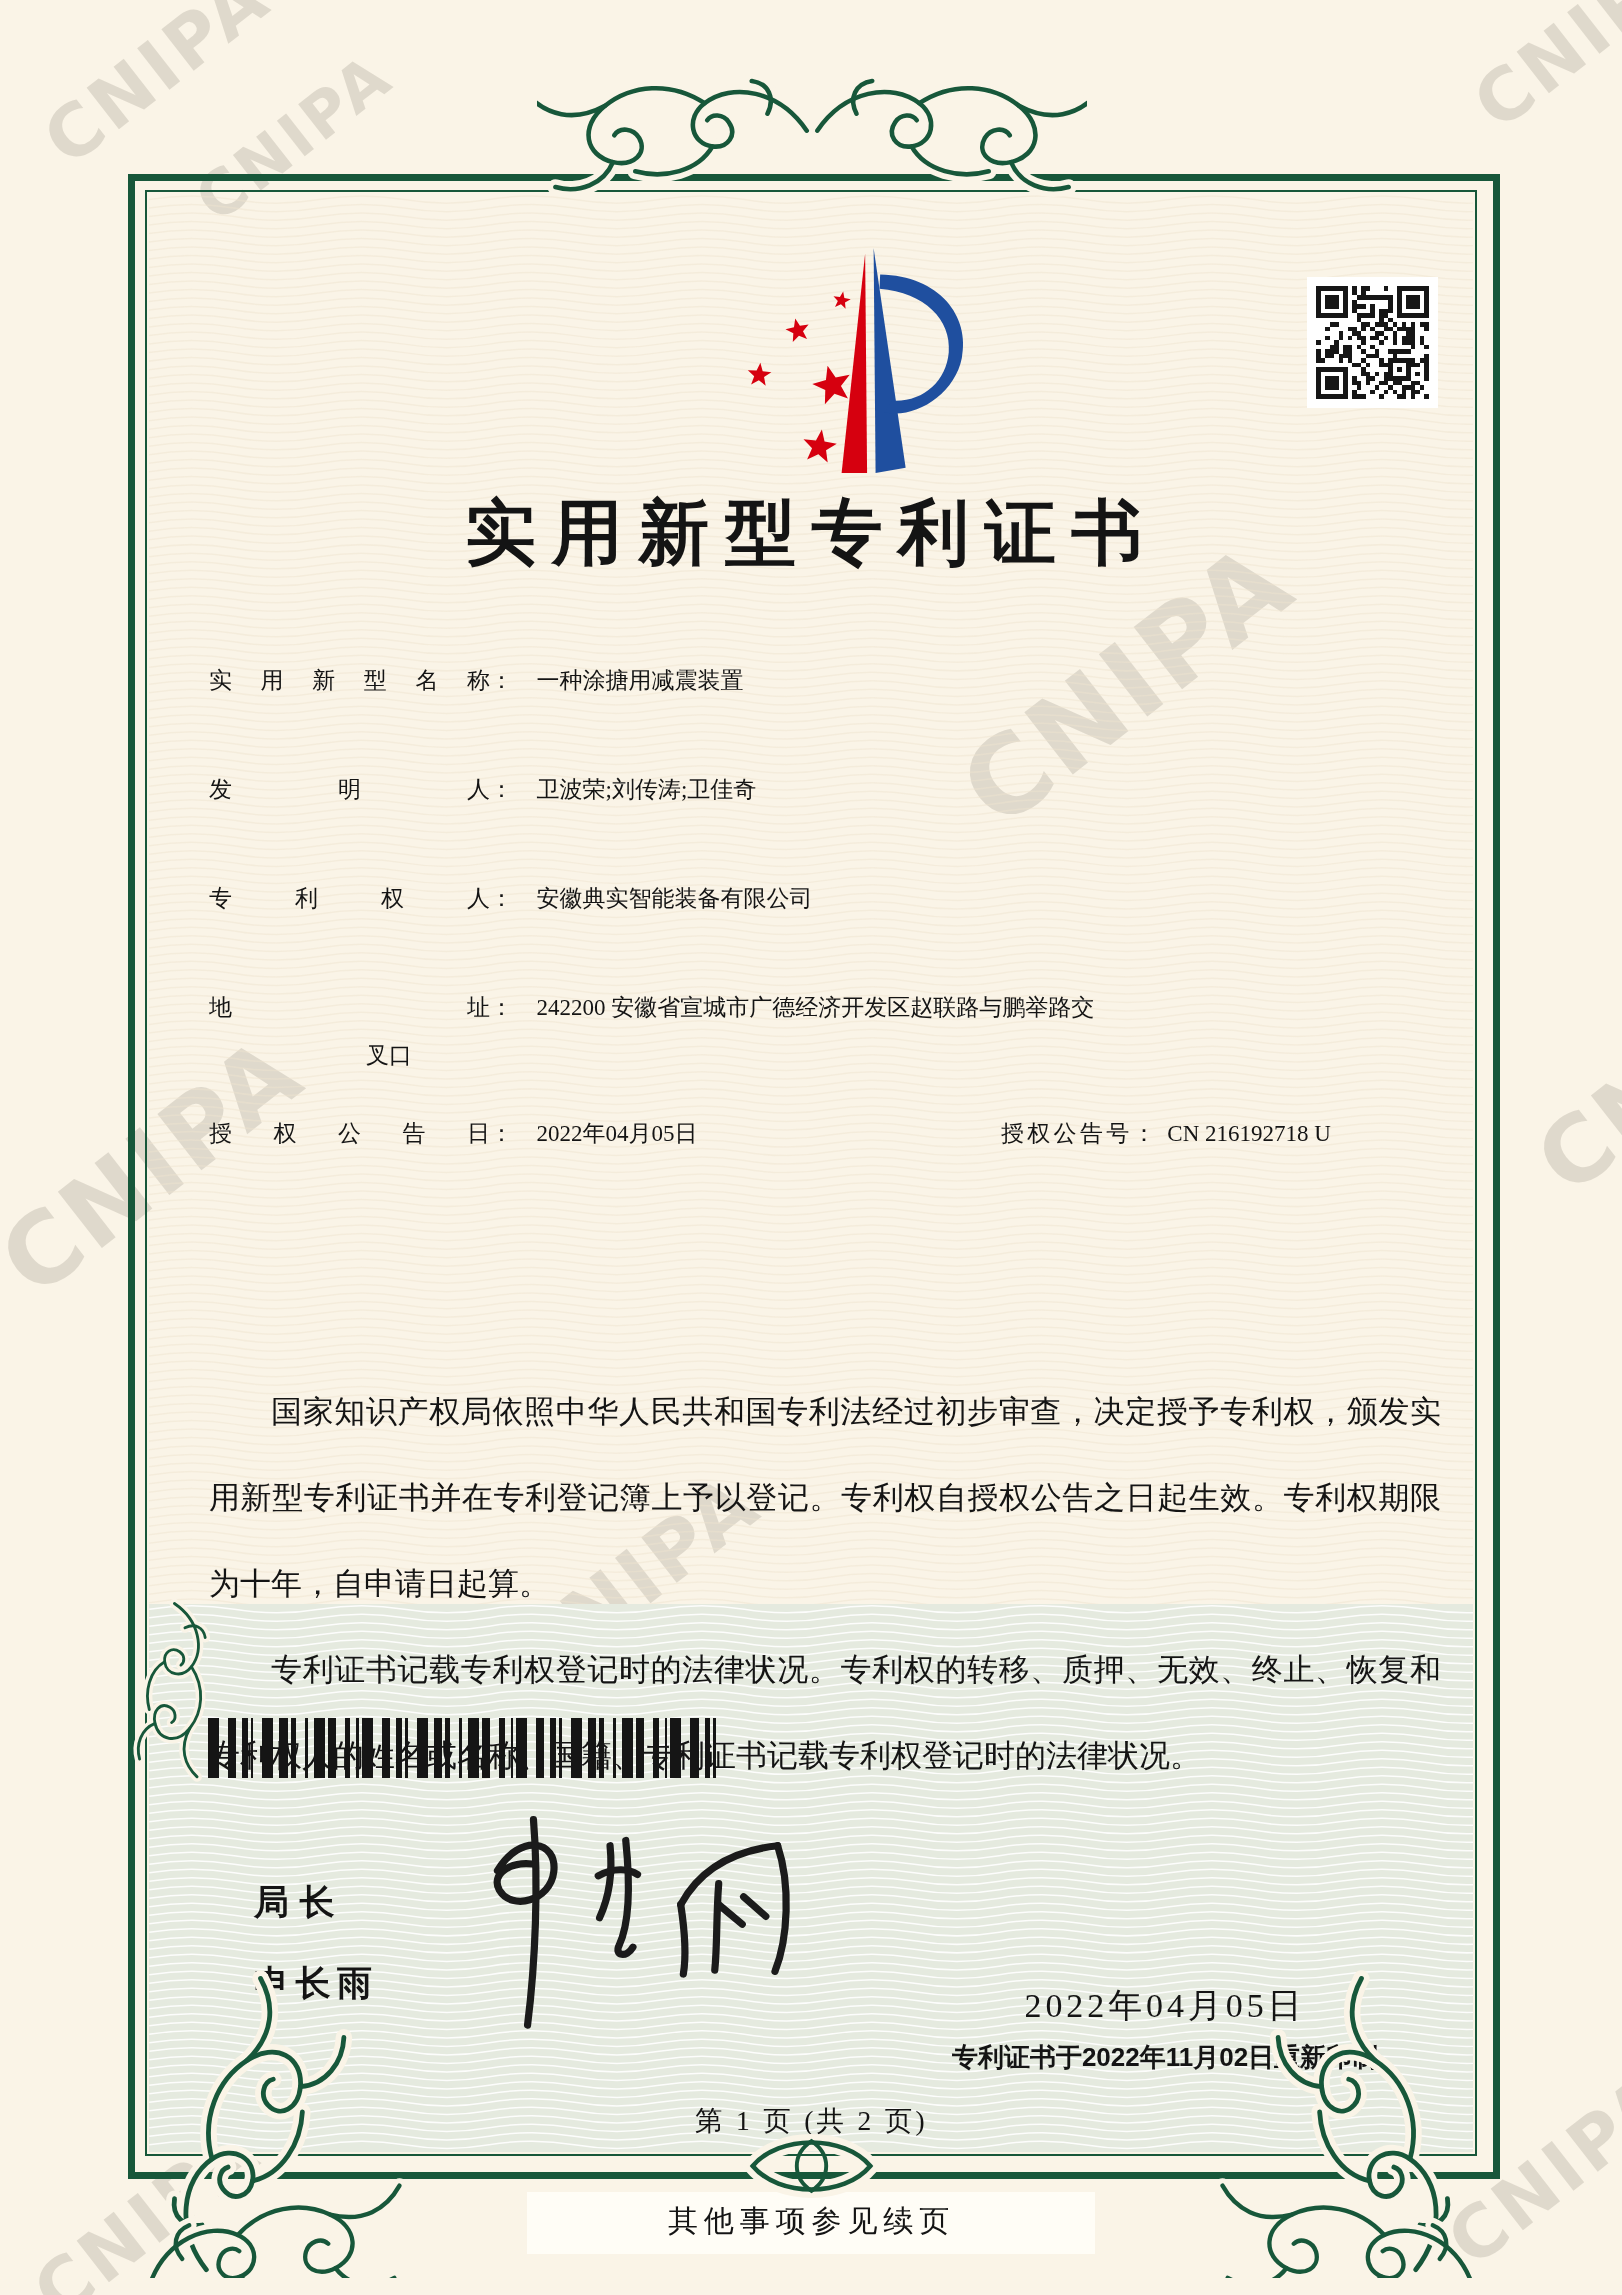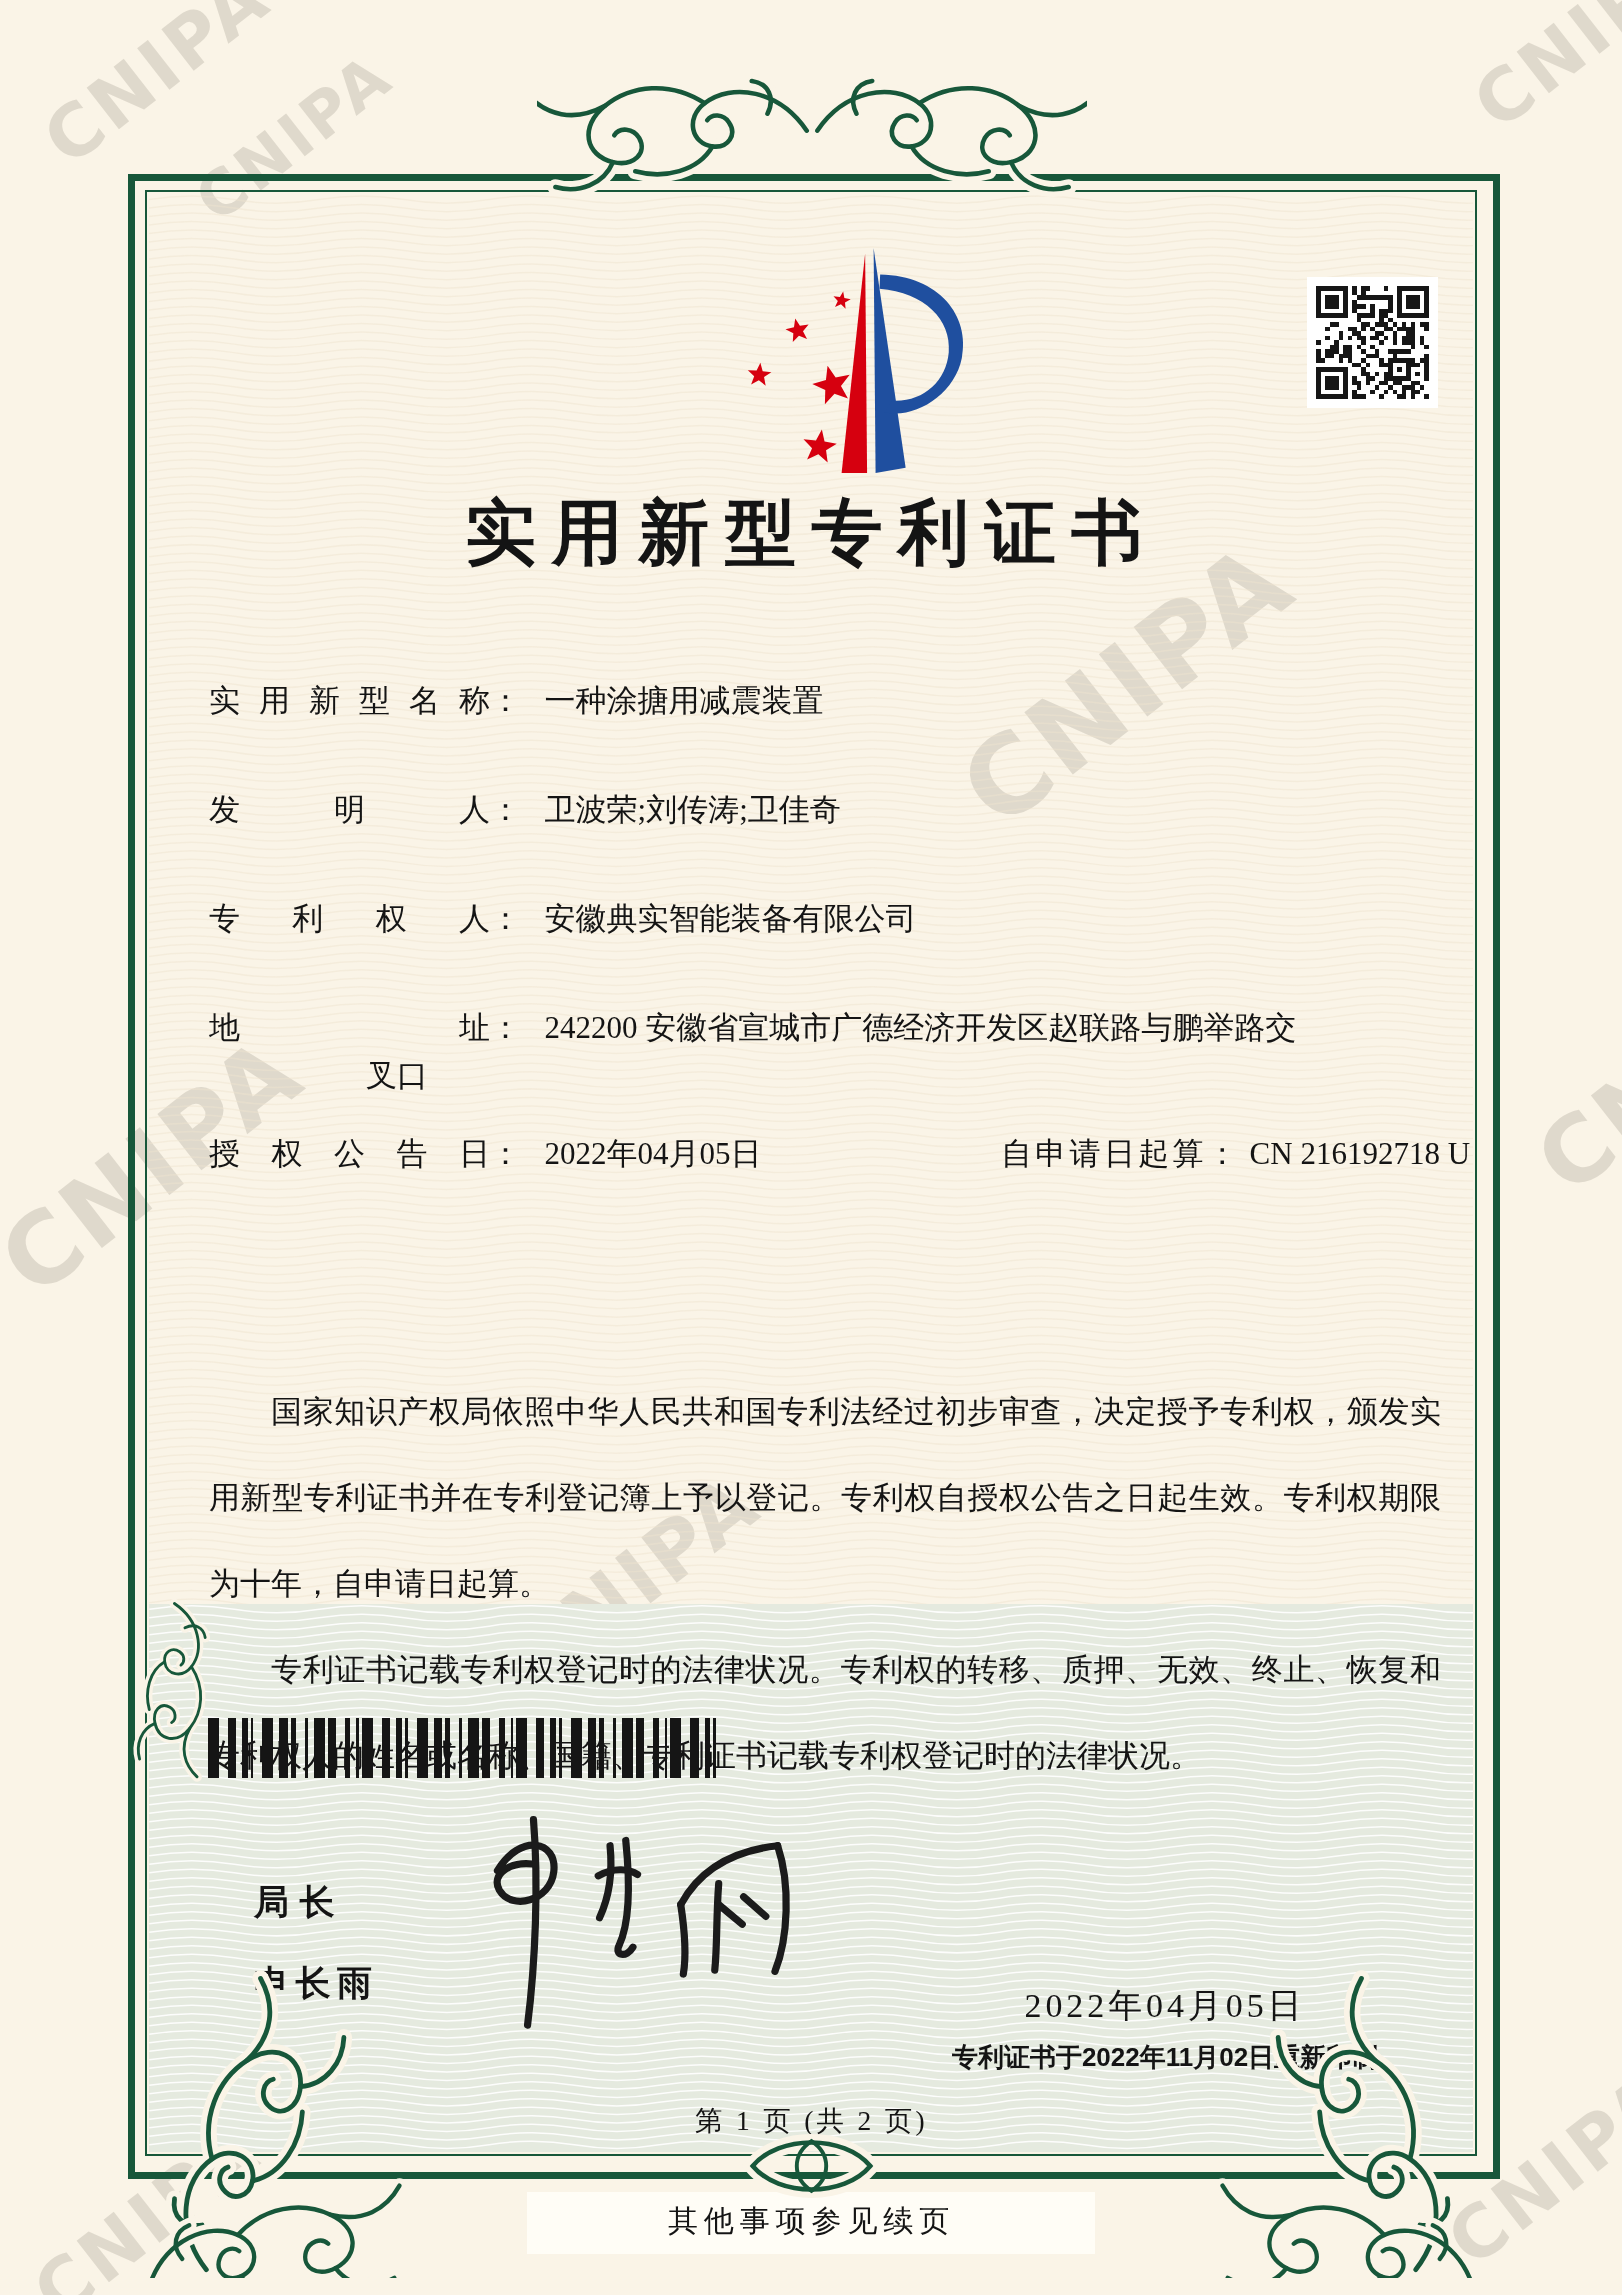--- a/index.html
+++ b/index.html
@@ -22,21 +22,21 @@
   #waves-top{left:149px;top:194px;z-index:1;opacity:.6;}
   #wave-zone{left:149px;top:1604px;z-index:1;background:#e5eadf;}
   
   .cert-no{left:208px;top:287px;font-size:30px;letter-spacing:6.5px;z-index:3;}
   #logo{left:690px;top:247px;z-index:3;}
   .qr-box{left:1307px;top:277px;width:131px;height:131px;background:#fff;z-index:3;
           display:flex;align-items:center;justify-content:center;}
   .title{left:0;top:486px;width:100%;text-align:center;font-size:71px;font-weight:bold;
          letter-spacing:0.22em;z-index:3;}
   
-  .fields{left:209px;top:680px;width:1237px;z-index:3;font-size:31px;}
+  .fields{left:209px;top:660px;width:1237px;z-index:3;font-size:23px;}
   .frow{position:relative;line-height:41px;margin-bottom:68px;white-space:nowrap;}
   .flabel{display:inline-block;width:281px;text-align:justify;text-align-last:justify;vertical-align:top;}
   .fcolon{display:inline-block;vertical-align:top;}
   .fvalue{display:inline-block;margin-left:23.6px;vertical-align:top;white-space:nowrap;}
   .addr2{margin-left:157px;line-height:41px;margin-top:6.5px;}
   .row-addr{margin-bottom:37px;}
   .pair2{position:absolute;left:792px;top:0;}
   .flabel2{display:inline-block;letter-spacing:3.3px;}
   .fvalue2{display:inline-block;margin-left:11.8px;}
   
@@ -649,21 +649,21 @@
     <div class="frow">
       <span class="flabel">专利权人</span><span class="fcolon">：</span><span class="fvalue">安徽典实智能装备有限公司</span>
     </div>
     <div class="frow row-addr">
       <span class="flabel">地址</span><span class="fcolon">：</span><span class="fvalue">242200 安徽省宣城市广德经济开发区赵联路与鹏举路交</span>
       <div class="addr2">叉口</div>
     </div>
     <div class="frow">
       <span class="flabel">授权公告日</span><span class="fcolon">：</span><span class="fvalue">2022年04月05日</span>
       <span class="pair2">
-        <span class="flabel2">自申请日起算</span><span class="fcolon">：</span><span class="fvalue2">CN 216192718 U</span>
+        <span class="flabel2">授权公告号</span><span class="fcolon">：</span><span class="fvalue2">CN 216192718 U</span>
       </span>
     </div>
   </div>
 
   <div class="abs paras">
     <p>国家知识产权局依照中华人民共和国专利法经过初步审查，决定授予专利权，颁发实用新型专利证书并在专利登记簿上予以登记。专利权自授权公告之日起生效。专利权期限为十年，自申请日起算。</p>
     <p>专利证书记载专利权登记时的法律状况。专利权的转移、质押、无效、终止、恢复和专利权人的姓名或名称、国籍、专利证书记载专利权登记时的法律状况。</p>
   </div>
 
   <div id="barcode" class="abs barcode"><span style="width: 11px;"></span><i style="width: 9px;"></i><span style="width: 8.2px;"></span><i style="width: 6px;"></i><span style="width: 5.5px;"></span><i style="width: 3px;"></i><span style="width: 2.7px;"></span><i style="width: 9px;"></i><span style="width: 11px;"></span><i style="width: 6px;"></i><span style="width: 8.2px;"></span><i style="width: 3px;"></i><span style="width: 5.5px;"></span><i style="width: 9px;"></i><span style="width: 2.7px;"></span><i style="width: 6px;"></i><span style="width: 11px;"></span><i style="width: 3px;"></i><span style="width: 8.2px;"></span><i style="width: 9px;"></i><span style="width: 5.5px;"></span><i style="width: 6px;"></i><span style="width: 2.7px;"></span><i style="width: 3px;"></i><span style="width: 11px;"></span><i style="width: 9px;"></i><span style="width: 8.2px;"></span><i style="width: 6px;"></i><span style="width: 5.5px;"></span><i style="width: 3px;"></i><span style="width: 2.7px;"></span><i style="width: 9px;"></i><span style="width: 11px;"></span><i style="width: 6px;"></i><span style="width: 8.2px;"></span><i style="width: 3px;"></i><span style="width: 5.5px;"></span><i style="width: 9px;"></i><span style="width: 2.7px;"></span><i style="width: 6px;"></i><span style="width: 11px;"></span><i style="width: 3px;"></i><span style="width: 8.2px;"></span><i style="width: 9px;"></i><span style="width: 5.5px;"></span><i style="width: 6px;"></i><span style="width: 2.7px;"></span><i style="width: 3px;"></i><span style="width: 11px;"></span><i style="width: 9px;"></i><span style="width: 8.2px;"></span><i style="width: 6px;"></i><span style="width: 5.5px;"></span><i style="width: 3px;"></i><span style="width: 2.7px;"></span><i style="width: 9px;"></i><span style="width: 11px;"></span><i style="width: 6px;"></i><span style="width: 8.2px;"></span><i style="width: 3px;"></i><span style="width: 5.5px;"></span><i style="width: 9px;"></i><span style="width: 2.7px;"></span><i style="width: 6px;"></i><span style="width: 11px;"></span><i style="width: 3px;"></i><span style="width: 8.2px;"></span><i style="width: 9px;"></i><span style="width: 5.5px;"></span><i style="width: 6px;"></i><span style="width: 2.7px;"></span><i style="width: 3px;"></i><span style="width: 11px;"></span><i style="width: 9px;"></i><span style="width: 8.2px;"></span><i style="width: 6px;"></i><span style="width: 5.5px;"></span><i style="width: 3px;"></i><span style="width: 2.7px;"></span><i style="width: 9px;"></i></div>

